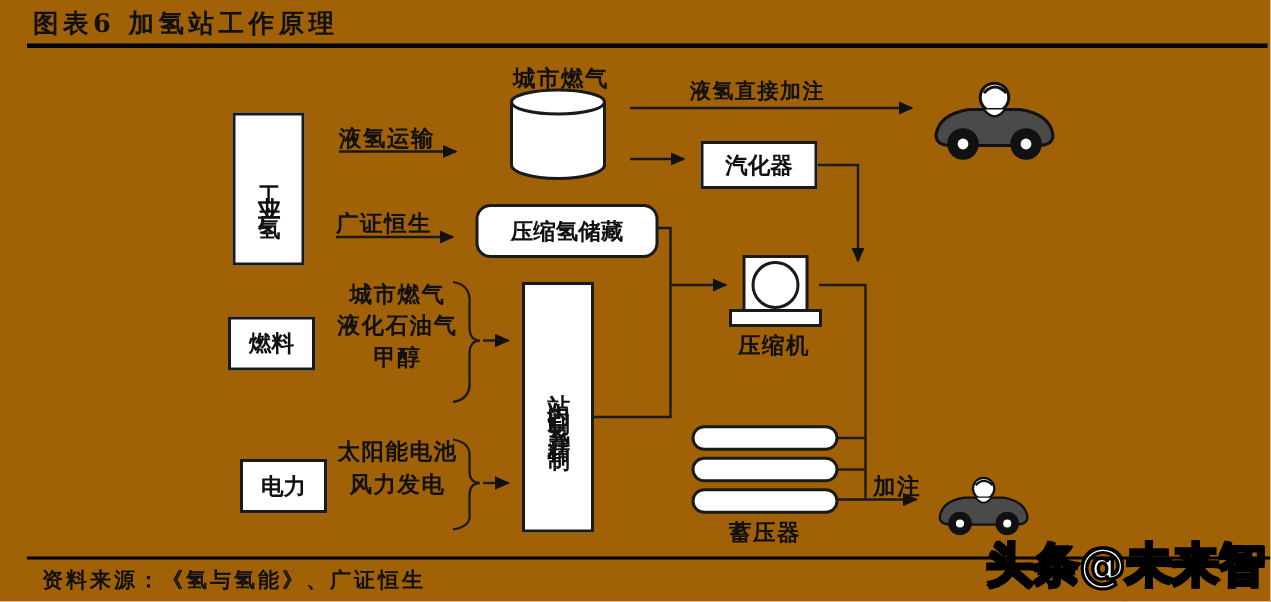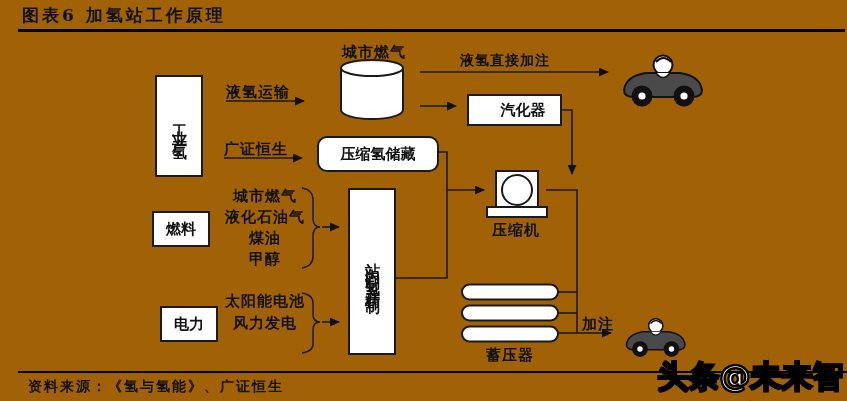--- a/index.html
+++ b/index.html
@@ -74,21 +74,21 @@
     <rect x="462" y="326.5" width="96" height="15" rx="7.5" fill="#fff" stroke="#1a1a1a" stroke-width="2"></rect>
 
     <use href="#car" transform="translate(618,52)"></use>
     <use href="#car" transform="translate(622,316) scale(0.75)"></use>
   </svg>
 
   <div class="box vtext" style="left:155px;top:75px;width:44px;height:98px;">
     <span>工业产氢</span>
   </div>
 
-  <div class="box" style="left:467px;top:94px;width:74px;height:28px;padding-left:17px;">
+  <div class="box" style="left:467px;top:94px;width:74px;height:28px;">
     <span>汽化器</span>
   </div>
 
   <div class="box" style="left:317px;top:136px;width:118px;height:32px;border-radius:10px;">
     <span>压缩氢储藏</span>
   </div>
 
   <div class="box" style="left:152px;top:211px;width:54px;height:32px;">
     <span>燃料</span>
   </div>
@@ -105,21 +105,20 @@
   <div class="lbl" style="left:342px;top:43px;">城市燃气</div>
   <div class="lbl" style="left:460px;top:52px;font-size:14px;">液氢直接加注</div>
   <div class="lbl" style="left:224px;top:140px;">广证恒生</div>
   <div class="lbl" style="left:492px;top:221px;">压缩机</div>
   <div class="lbl" style="left:486px;top:346px;">蓄压器</div>
   <div class="lbl" style="left:582px;top:315px;">加注</div>
 
   <div class="list" style="left:225px;top:186px;">
     <div>城市燃气</div>
     <div>液化石油气</div>
-    <div>煤油</div>
     <div>甲醇</div>
   </div>
   <div class="list" style="left:225px;top:290px;line-height:22px;">
     <div>太阳能电池</div>
     <div>风力发电</div>
   </div>
 
   <div id="bottom-rule"></div>
   <div id="footer">资料来源：《氢与氢能》、广证恒生</div>
   <div id="watermark">头条@未来智库</div>

